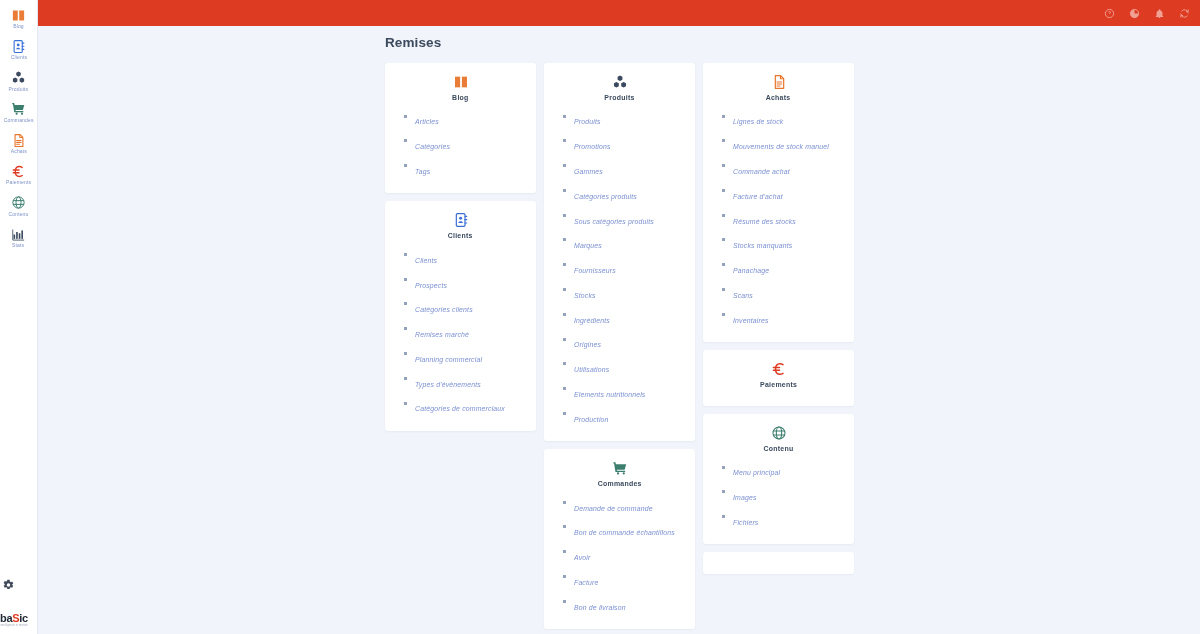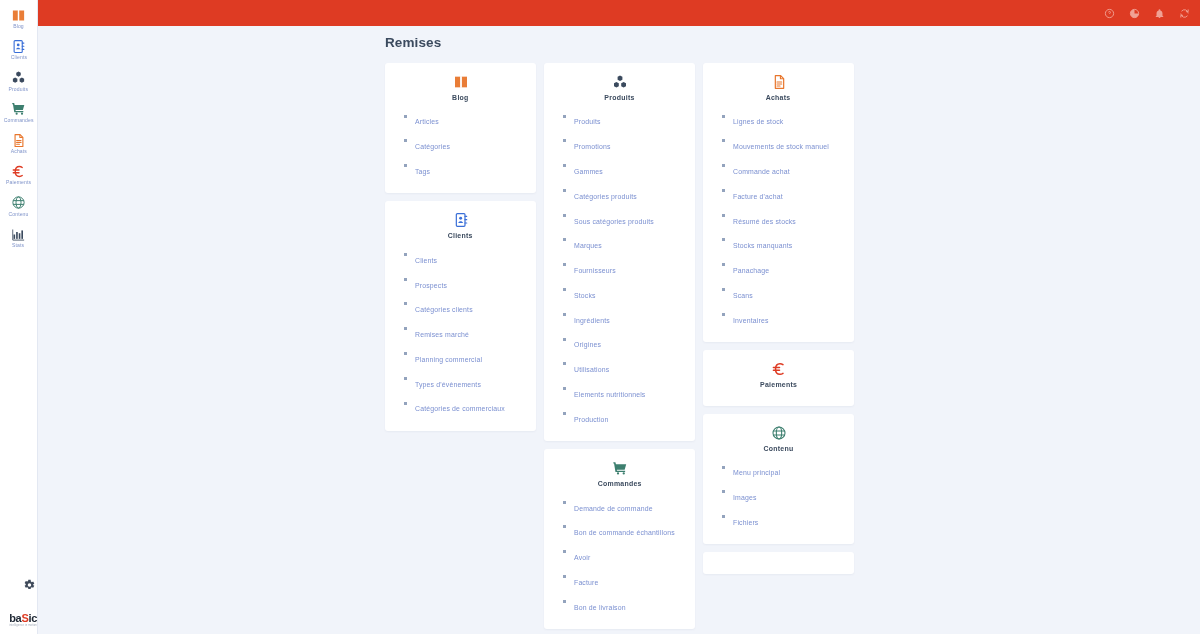--- a/index.html
+++ b/index.html
@@ -93,21 +93,21 @@
     white-space: nowrap;
     transform: scale(1.18);
   }
 
   .sidebar-foot {
     margin-top: auto;
     padding-bottom: 6px;
     width: 100%;
     display: flex;
     flex-direction: column;
-    align-items: flex-end;
+    align-items: flex-start;
     gap: 20px;
   }
   .gear-btn {
     width: 16px; height: 16px;
     display: flex; align-items: center; justify-content: center;
     color: #3f4a5a;
     cursor: pointer;
   }
   .brand {
     display: flex;
@@ -189,20 +189,21 @@
   }
 
   .card-list {
     list-style: none;
     padding: 0 0 0 19px;
     margin: 0;
   }
   .card-list li {
     position: relative;
     padding: 3.4px 0 3.4px 11px;
+    font-style: italic;
   }
   .card-list li::before {
     content: "";
     position: absolute;
     left: 0;
     top: 7.5px;
     width: 3px;
     height: 3px;
     background: #93a3bd;
   }

